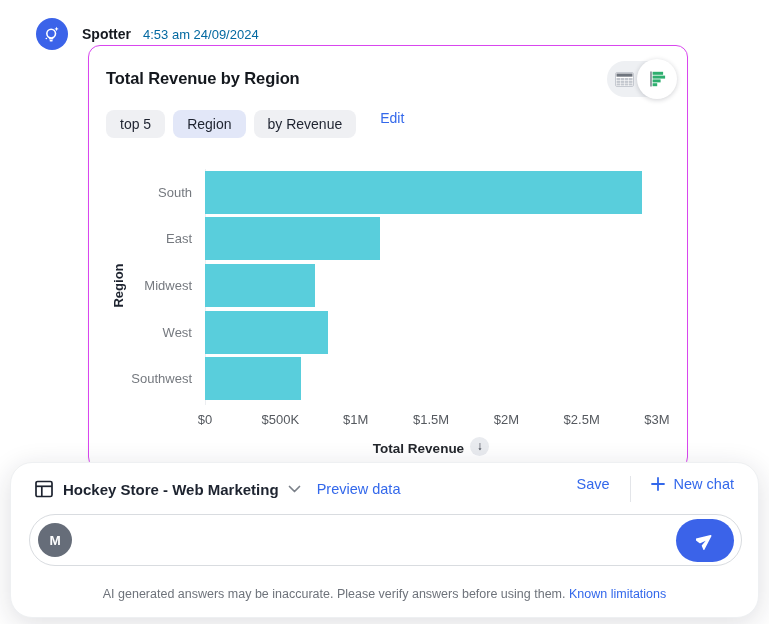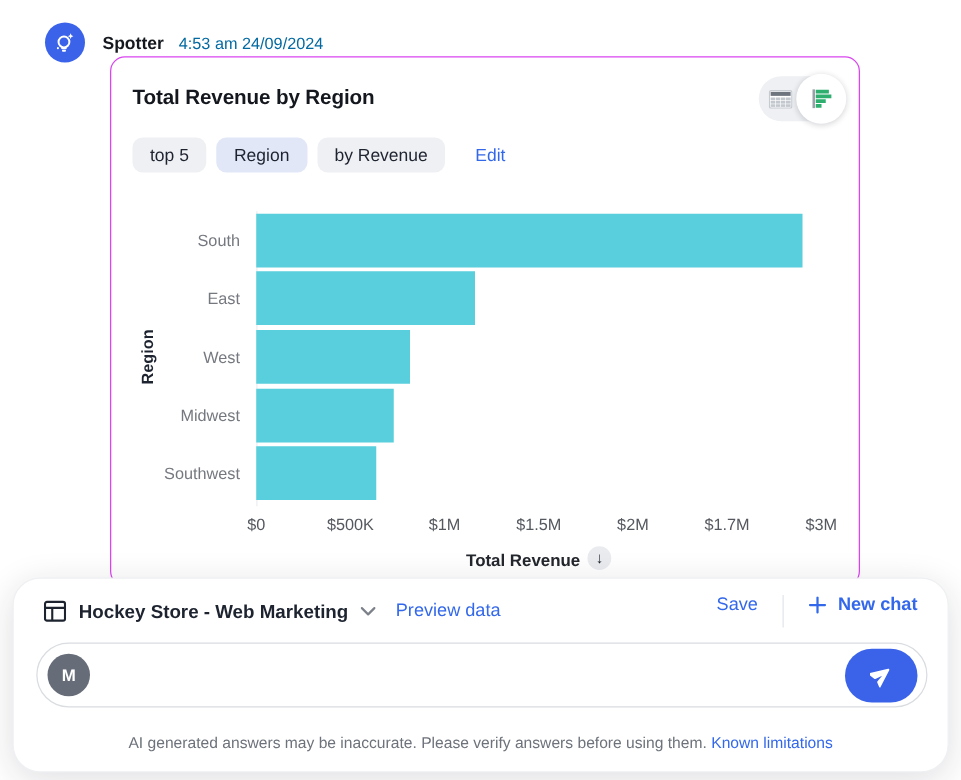--- a/index.html
+++ b/index.html
@@ -24,21 +24,21 @@
   
   .vtoggle { position:absolute; right:12px; top:15px; width:68px; height:36px;
     background:#eef0f3; border-radius:18px; }
   .vt-table { position:absolute; left:0; top:0; width:34px; height:36px;
     display:flex; align-items:center; justify-content:center; cursor:pointer; }
   .vt-chart { position:absolute; right:-2px; top:-2px; width:40px; height:40px;
     background:#fff; border-radius:50%; box-shadow:0 1px 5px rgba(20,24,40,.20);
     display:flex; align-items:center; justify-content:center; cursor:pointer; }
 
   
-  .chips { position:absolute; left:17px; top:64px; display:flex; align-items:center; gap:8px; }
+  .chips { position:absolute; left:17px; top:64px; display:flex; gap:8px; }
   .chip { display:inline-block; padding:6px 14px; border-radius:8px; background:#eff0f3;
     font-size:14px; color:#1e2330; cursor:pointer; }
   .chip-hl { background:#e2e7f8; }
   .edit-link { font-size:14px; color:#3368eb; margin-left:16px; cursor:pointer; text-decoration:none; }
 
   
   .chart-area { position:absolute; left:17px; top:123px; width:551px; }
   .rows { position:relative; width:551px; }
   .axis-line { position:absolute; left:99px; top:0; width:1px; height:236px; background:#eceef1; }
   .crow { display:flex; align-items:center; height:46.6px; }
@@ -61,21 +61,21 @@
   .panel { position:absolute; left:10px; top:462px; width:749px; height:156px; background:#fff;
     border:1px solid #eef0f2; border-radius:22px; box-shadow:0 6px 28px rgba(25,31,48,.14); }
   .p-row1 { position:absolute; left:24px; right:24px; top:13px; height:26px;
     display:flex; align-items:center; }
   .ws-name { font-size:15px; font-weight:700; color:#1d232f; margin-left:10px; }
   .chev { margin-left:9px; display:flex; align-items:center; cursor:pointer; }
   .blue-link { font-size:14.5px; color:#3368eb; cursor:pointer; text-decoration:none; }
   .preview { margin-left:16px; }
   .r1-right { margin-left:auto; display:flex; align-items:flex-start; }
   .vdiv { width:1px; height:26px; background:#e3e5e9; margin:0 20px; }
-  .newchat { display:flex; align-items:center; gap:9px; cursor:pointer;font-weight:bold; }
+  .newchat { display:flex; align-items:center; gap:9px; cursor:pointer; }
   .newchat span { font-size:14.5px; color:#3368eb; }
 
   .input-pill { position:absolute; left:18px; top:51px; width:713px; height:52px;
     border:1.5px solid #d9dce0; border-radius:26px; background:#fff;
     display:flex; align-items:center; }
   .m-avatar { width:34px; height:34px; border-radius:50%; background:#666d79; color:#fff;
     font-size:13.5px; font-weight:700; display:flex; align-items:center; justify-content:center;
     margin-left:8px; flex:none; }
   .chat-input { flex:1; border:none; outline:none; font-family:"Liberation Sans",sans-serif;
     font-size:15px; color:#1d232f; margin:0 76px 0 13px; min-width:0; background:transparent; }
@@ -167,45 +167,45 @@
               <div class="bar" style="width: 96.6667%; background: rgb(89, 206, 220);"></div>
             </div>
           </div>
           <div class="crow">
             <span class="ylab">East</span>
             <div class="track">
               <div class="bar" style="width: 38.6667%; background: rgb(89, 206, 220);"></div>
             </div>
           </div>
           <div class="crow">
+            <span class="ylab">Midwest</span>
+            <div class="track">
+              <div class="bar" style="width: 24.3333%; background: rgb(89, 206, 220);"></div>
+            </div>
+          </div>
+          <div class="crow">
             <span class="ylab">West</span>
             <div class="track">
               <div class="bar" style="width: 27.1667%; background: rgb(89, 206, 220);"></div>
-            </div>
-          </div>
-          <div class="crow">
-            <span class="ylab">Midwest</span>
-            <div class="track">
-              <div class="bar" style="width: 24.3333%; background: rgb(89, 206, 220);"></div>
             </div>
           </div>
           <div class="crow">
             <span class="ylab">Southwest</span>
             <div class="track">
               <div class="bar" style="width: 21.3333%; background: rgb(89, 206, 220);"></div>
             </div>
           </div>
         </div>
       <div class="x-axis">
           <span class="ticklab" style="left: 0%;">$0</span>
           <span class="ticklab" style="left: 16.6667%;">$500K</span>
           <span class="ticklab" style="left: 33.3333%;">$1M</span>
           <span class="ticklab" style="left: 50%;">$1.5M</span>
           <span class="ticklab" style="left: 66.6667%;">$2M</span>
-          <span class="ticklab" style="left: 83.3333%;">$1.7M</span>
+          <span class="ticklab" style="left: 83.3333%;">$2.5M</span>
           <span class="ticklab" style="left: 100%;">$3M</span>
         </div>
       <div class="xlabel-row">
         <span class="xlabel-text">Total Revenue</span>
         <span class="sort-badge">↓</span>
       </div>
     </div>
   </div>
 
   <div class="panel">

